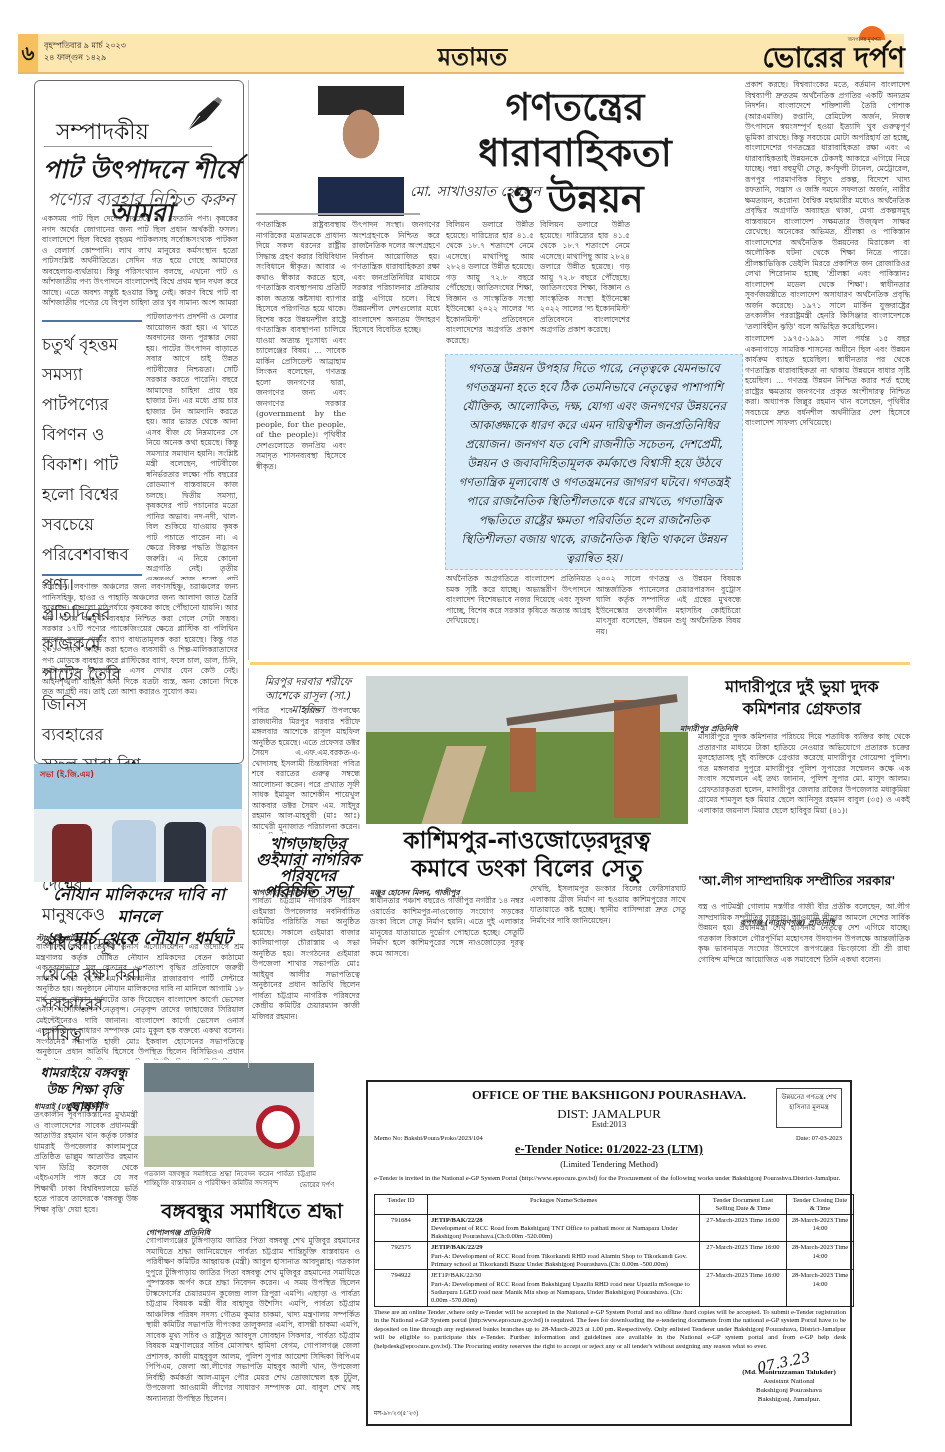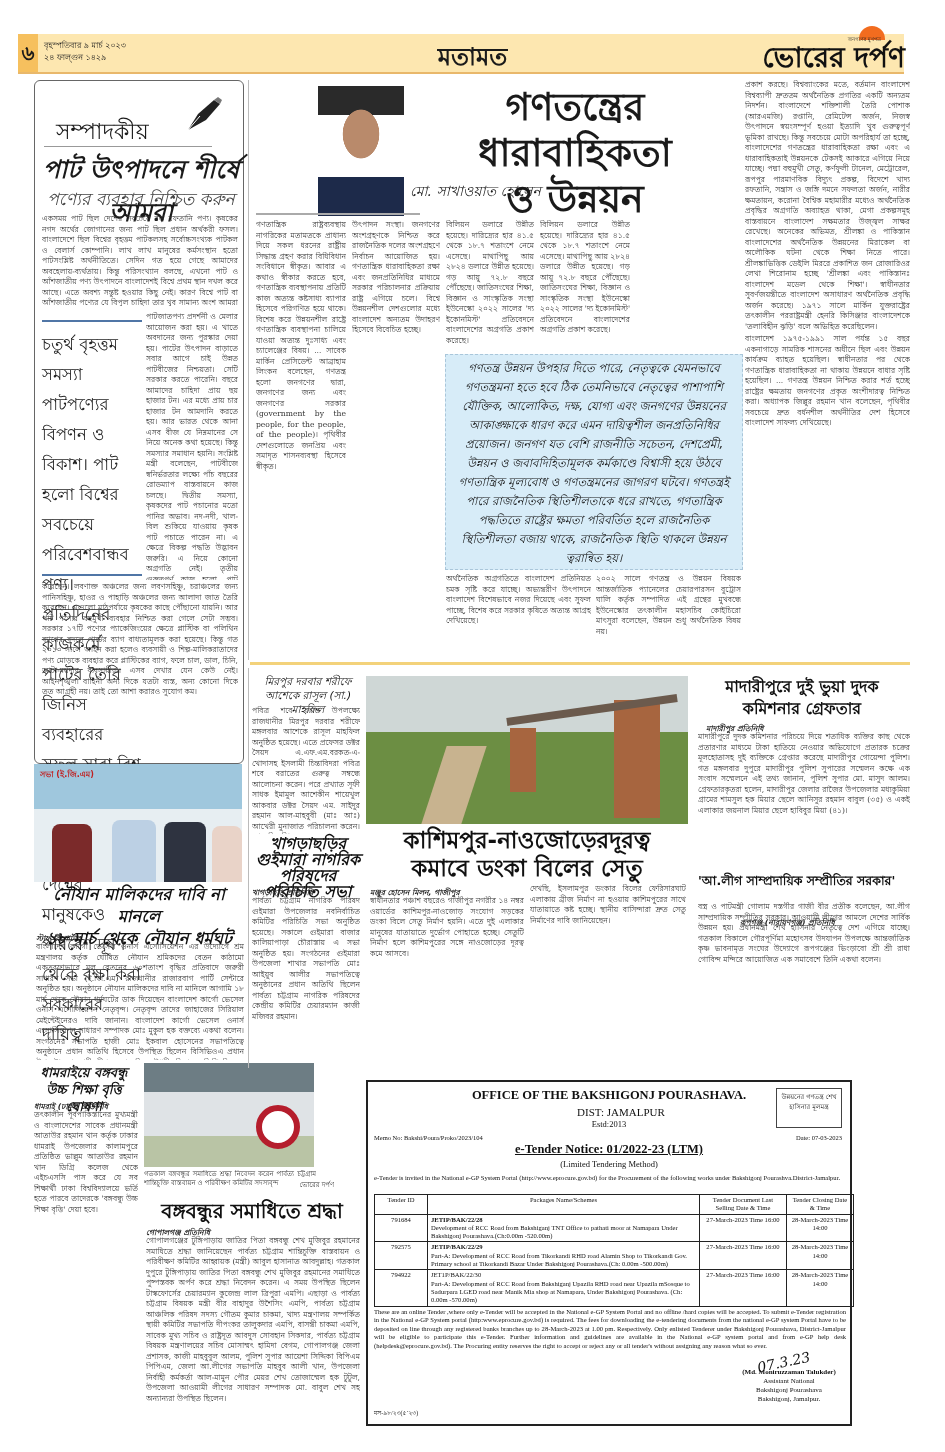--- a/index.html
+++ b/index.html
@@ -37,21 +37,21 @@
   .pillar { background: #a7653f; }
   .deck { background: #6b5a4d; }
   .walk { background: #c8b38f; }
   .meet { left: 34px; top: 764px; width: 208px; height: 118px; background: linear-gradient(180deg,#9fc7dd 0 38%,#e7eef2 38% 100%); }
   .wreath { left: 144px; top: 1063px; width: 170px; height: 104px; background: linear-gradient(180deg,#6d7d84 0 28%,#dfe3e6 28% 70%,#b9c4a5 70%); }
   .head { font-family: "DejaVu Sans", sans-serif; font-weight: bold; text-align: center; color: #111; }
   .small-byline { font: bold italic 7.6px "DejaVu Sans", sans-serif; color: #222; }
   
   .tender { left: 366px; top: 1080px; width: 486px; height: 346px; border: 2px solid #222; font-family: "Liberation Serif", serif; color: #111; box-sizing: border-box; }
   .t-title { left: 0; width: 100%; top: 6px; text-align: center; font-weight: bold; font-size: 12.5px; }
-  .t-dist { left: 12px; width: 100%; top: 24px; text-align: center; font-size: 11px; }
+  .t-dist { left: 0; width: 100%; top: 24px; text-align: center; font-size: 13px; }
   .t-estd { left: 0; width: 100%; top: 37px; text-align: center; font-size: 8.5px; }
   .t-stamp { right: 8px; top: 6px; width: 66px; height: 40px; border: 1px solid #444; font: 6.5px "DejaVu Sans", sans-serif; text-align: center; line-height: 10px; padding-top: 3px; box-sizing: border-box; }
   .t-memo { left: 6px; top: 52px; font-size: 6.5px; }
   .t-date { right: 8px; top: 52px; font-size: 6.5px; }
   .t-notice { left: 0; width: 100%; top: 60px; text-align: center; font-weight: bold; font-size: 12.5px; text-decoration: underline; }
   .t-method { left: 0; width: 100%; top: 77px; text-align: center; font-size: 8.5px; }
   .t-intro { left: 6px; top: 92px; width: 470px; font-size: 6.6px; line-height: 8px; text-align: justify; }
   table.tt { position: absolute; left: 6px; top: 112px; width: 480px; border-collapse: collapse; font-size: 6.6px; line-height: 8.3px; }
   table.tt th, table.tt td { border: 1px solid #222; padding: 1px 3px; vertical-align: top; font-weight: normal; }
   table.tt th { text-align: center; }
@@ -158,21 +158,21 @@
   <div>কমাবে ডংকা বিলের সেতু</div>
 </div>
 <div class="abs small-byline" style="left:370px;top:886px;">মঞ্জুর হোসেন মিলন, গাজীপুর</div>
 <div class="abs body-text" style="left:370px;top:896px;width:154px;height:180px;">স্বাধীনতার পঞ্চাশ বছরেও গাজীপুর নগরীর ১৪ নম্বর ওয়ার্ডের কাশিমপুর-নাওজোড় সংযোগ সড়কের ডংকা বিলে সেতু নির্মাণ হয়নি। এতে দুই এলাকার মানুষের যাতায়াতে দুর্ভোগ পোহাতে হচ্ছে। সেতুটি নির্মাণ হলে কাশিমপুরের সঙ্গে নাওজোড়ের দূরত্ব কমে আসবে।</div>
 <div class="abs body-text" style="left:530px;top:884px;width:156px;height:192px;">দেখছি, ইসলামপুর ডংকার বিলের ফেরিসারঘাট এলাকায় ব্রীজ নির্মাণ না হওয়ায় কাশিমপুরের সাথে যাতায়াতে কষ্ট হচ্ছে। স্থানীয় বাসিন্দারা দ্রুত সেতু নির্মাণের দাবি জানিয়েছেন।</div>
 
 <div class="abs head" style="left:694px;top:676px;width:216px;font-size:16px;line-height:22px;">
   <div>মাদারীপুরে দুই ভুয়া দুদক</div>
   <div>কমিশনার গ্রেফতার</div>
 </div>
-<div class="abs small-byline" style="left:706px;top:722px;">মাদারীপুর প্রতিনিধি</div>
+<div class="abs small-byline" style="left:680px;top:722px;">মাদারীপুর প্রতিনিধি</div>
 <div class="abs body-text" style="left:698px;top:732px;width:212px;height:138px;">মাদারীপুরে দুদক কমিশনার পরিচয়ে দিয়ে শতাধিক ব্যক্তির কাছ থেকে প্রতারণার মাধ্যমে টাকা হাতিয়ে নেওয়ার অভিযোগে প্রতারক চক্রের মূলহোতাসহ দুই ব্যক্তিকে গ্রেপ্তার করেছে মাদারীপুর গোয়েন্দা পুলিশ। গত মঙ্গলবার দুপুরে মাদারীপুর পুলিশ সুপারের সম্মেলন কক্ষে এক সংবাদ সম্মেলনে এই তথ্য জানান, পুলিশ সুপার মো. মাসুদ আলম। গ্রেফতারকৃতরা হলেন, মাদারীপুর জেলার রাজৈর উপজেলার মধ্যকুমিয়া গ্রামের শামসুল হক মিয়ার ছেলে আনিসুর রহমান বাবুল (৩৫) ও একই এলাকার জয়নাল মিয়ার ছেলে হাবিবুর মিয়া (৪১)।</div>
 
 <div class="abs head" style="left:698px;top:872px;width:212px;font-size:12.5px;text-align:left;">'আ.লীগ সাম্প্রদায়িক সম্প্রীতির সরকার'</div>
 <div class="abs small-byline" style="left:740px;top:892px;margin-top:24px;">রূপগঞ্জ (নারায়ণগঞ্জ) প্রতিনিধি</div>
 <div class="abs body-text" style="left:698px;top:902px;width:212px;height:172px;">বস্ত্র ও পাটমন্ত্রী গোলাম দস্তগীর গাজী বীর প্রতীক বলেছেন, আ.লীগ সাম্প্রদায়িক সম্প্রীতির সরকার। আওয়ামী লীগের আমলে দেশের সার্বিক উন্নয়ন হয়। প্রধানমন্ত্রী শেখ হাসিনার নেতৃত্বে দেশ এগিয়ে যাচ্ছে। গতকাল বিকালে গৌরপূর্ণিমা মহোৎসব উদযাপন উপলক্ষে আন্তর্জাতিক কৃষ্ণ ভাবনামৃত সংঘের উদ্যোগে রূপগঞ্জের ভিংড়াবো শ্রী শ্রী রাধা গোবিন্দ মন্দিরে আয়োজিত এক সমাবেশে তিনি একথা বলেন।</div>
 
 <div class="abs tender">
   <div class="abs t-title">OFFICE OF THE BAKSHIGONJ POURASHAVA.</div>
   <div class="abs t-dist">DIST: JAMALPUR</div>
   <div class="abs t-estd">Estd:2013</div>

